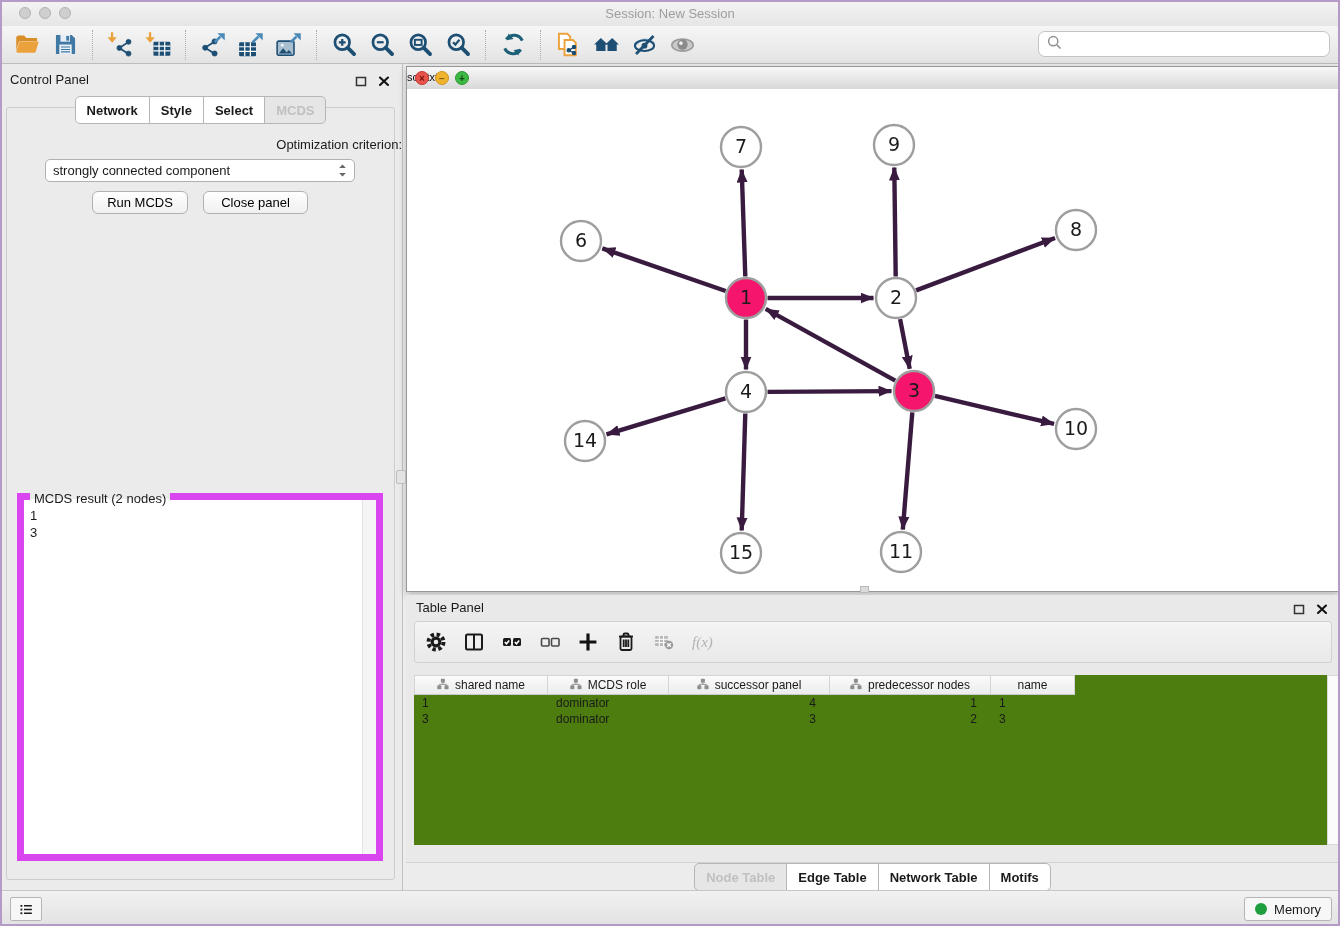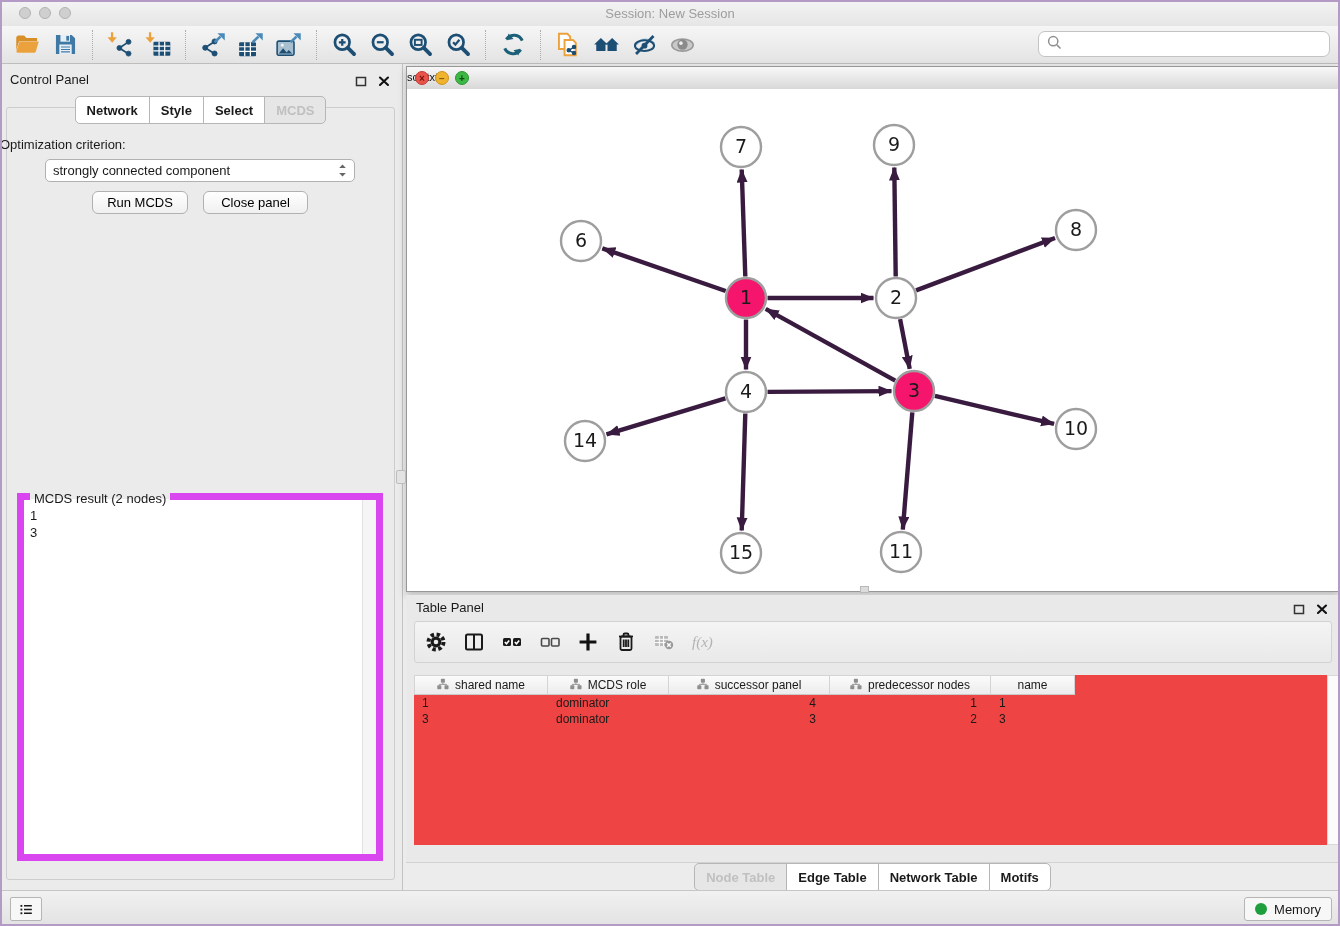--- a/index.html
+++ b/index.html
@@ -28,21 +28,21 @@
   .cp-title{position:absolute;left:10px;top:8px;font-size:13px}
   .panel-icons{position:absolute;right:12px;top:9px;display:flex;gap:11px;z-index:3}
   .panel-icons svg{width:12px;height:12px}
   .cp-body{position:absolute;left:6px;right:7px;top:43px;bottom:10px;border:1px solid #cdcdcd;border-radius:3px;background:#ebebeb}
   .tabs-row{position:absolute;left:0;right:0;top:32px;display:flex;justify-content:center;z-index:2}
   .tab{height:28px;padding:0 11px;font-size:13px;font-weight:bold;background:#fff;border:1px solid #b6b6b6;
        margin-left:-1px;display:flex;align-items:center;box-sizing:border-box;cursor:default;white-space:nowrap}
   .tab.first{border-radius:5px 0 0 5px}
   .tab.last{border-radius:0 5px 5px 0}
   .tab.disabled{background:#e6e6e6;color:#c0c0c0}
-  .opt-label{position:absolute;left:0;right:0;top:73px;text-align:left;font-size:13px}
+  .opt-label{position:absolute;left:0;right:0;top:73px;text-align:right;font-size:13px}
   .dropdown{position:absolute;left:45px;top:95px;width:310px;height:23px;background:#fff;border:1px solid #b1b1b1;
             border-radius:5px;box-sizing:border-box;display:flex;align-items:center;padding-left:7px;font-size:13px}
   .stepper{position:absolute;right:6px;top:3px}
   .stepper svg{width:11px;height:15px}
   .btn{position:absolute;top:127px;height:23px;background:linear-gradient(#ffffff,#f0f0f0);border:1px solid #b1b1b1;
        border-radius:6px;font-size:13px;font-family:"Liberation Sans",sans-serif;display:flex;align-items:center;justify-content:center;box-sizing:border-box}
   .result-box{position:absolute;left:17px;top:429px;width:366px;height:368px;background:#fff;border:7px solid #d946ef;box-sizing:border-box}
   .legend{position:absolute;left:6px;top:-9px;padding:0 4px;font-size:13px;
           background:linear-gradient(to bottom,#ebebeb 55%,#ffffff 55%)}
   .result-lines{position:absolute;left:0;top:3px;right:14px;bottom:0;padding:4px 6px;font-size:13px;line-height:17px;overflow:hidden}
@@ -59,21 +59,21 @@
   .net-grip{position:absolute;left:453px;bottom:-2px;width:9px;height:7px;background:#dcdcdc;border:1px solid #b9b9b9;box-sizing:border-box}
   
   .table-panel{position:absolute;left:406px;top:595px;width:934px;height:295px;background:#e9e9e9}
   .tp-title{position:absolute;left:10px;top:5px;font-size:13px}
   .tp-toolbar{position:absolute;left:8px;top:26px;width:918px;height:42px;box-sizing:border-box;
               background:linear-gradient(#f4f4f4,#e9e9e9);border:1px solid #d2d2d2;border-radius:3px;
               display:flex;align-items:center;padding-left:6px;gap:8px}
   .tb2-btn{width:30px;height:30px;display:flex;align-items:center;justify-content:center}
   .tb2-btn svg{width:24px;height:24px}
   .tb2-btn.wide svg{width:34px}
-  .tp-table{position:absolute;left:8px;top:80px;width:913px;height:170px;background:#ef4444;overflow:hidden}
+  .tp-table{position:absolute;left:8px;top:80px;width:913px;height:170px;background:#4d7c0f;overflow:hidden}
   .th-row{display:flex;height:20px}
   .th-cell{box-sizing:border-box;height:20px;background:linear-gradient(#fbfbfb,#ececec);
            border-top:1px solid #d4d4d4;border-bottom:1px solid #c9c9c9;border-right:1px solid #d4d4d4;
            display:flex;align-items:center;justify-content:center;gap:6px;font-size:12px}
   .th-cell:first-child{border-left:1px solid #d4d4d4}
   .th-cell svg{width:12px;height:12px}
   .td-row{display:flex;height:16px;align-items:center;font-size:12px}
   .td-cell{box-sizing:border-box;padding-left:8px;overflow:hidden;white-space:nowrap}
   .td-cell.right{text-align:right;padding-right:14px;padding-left:0}
   .tp-scroll{position:absolute;left:921px;top:80px;width:13px;height:170px;background:#fbfbfb;border:1px solid #d9d9d9;box-sizing:border-box}

